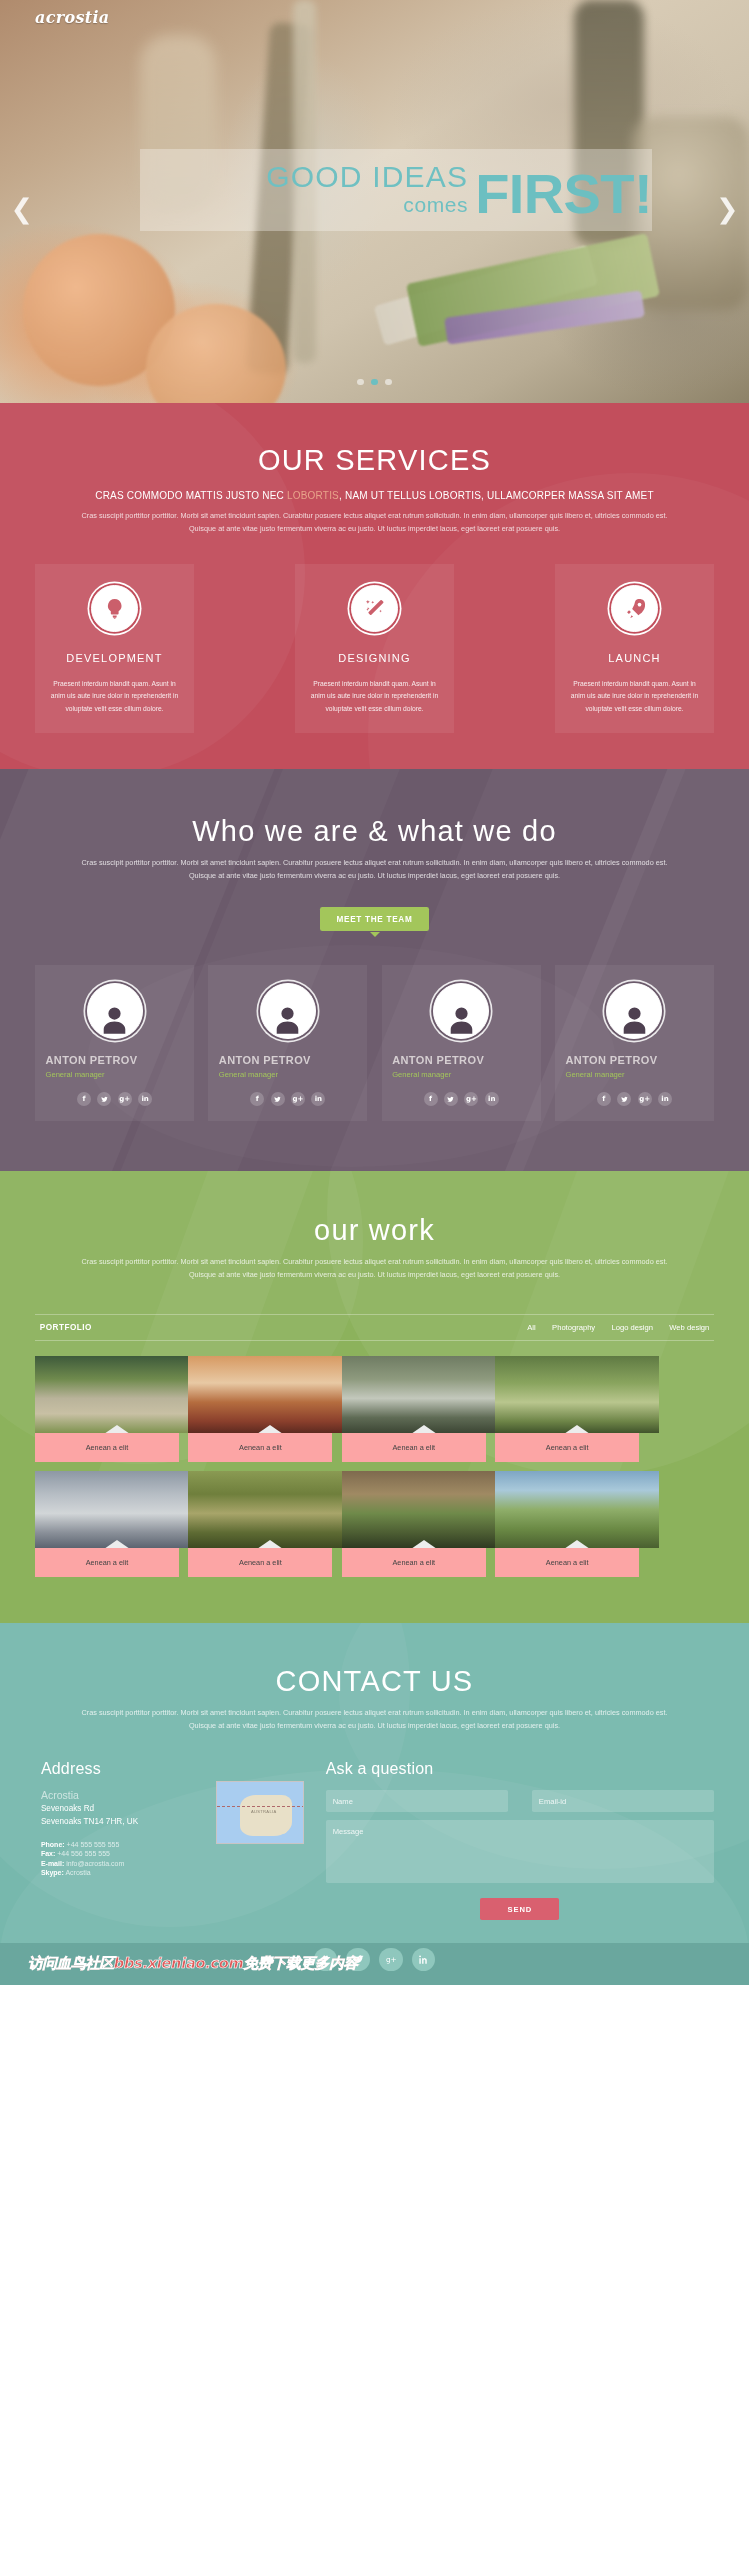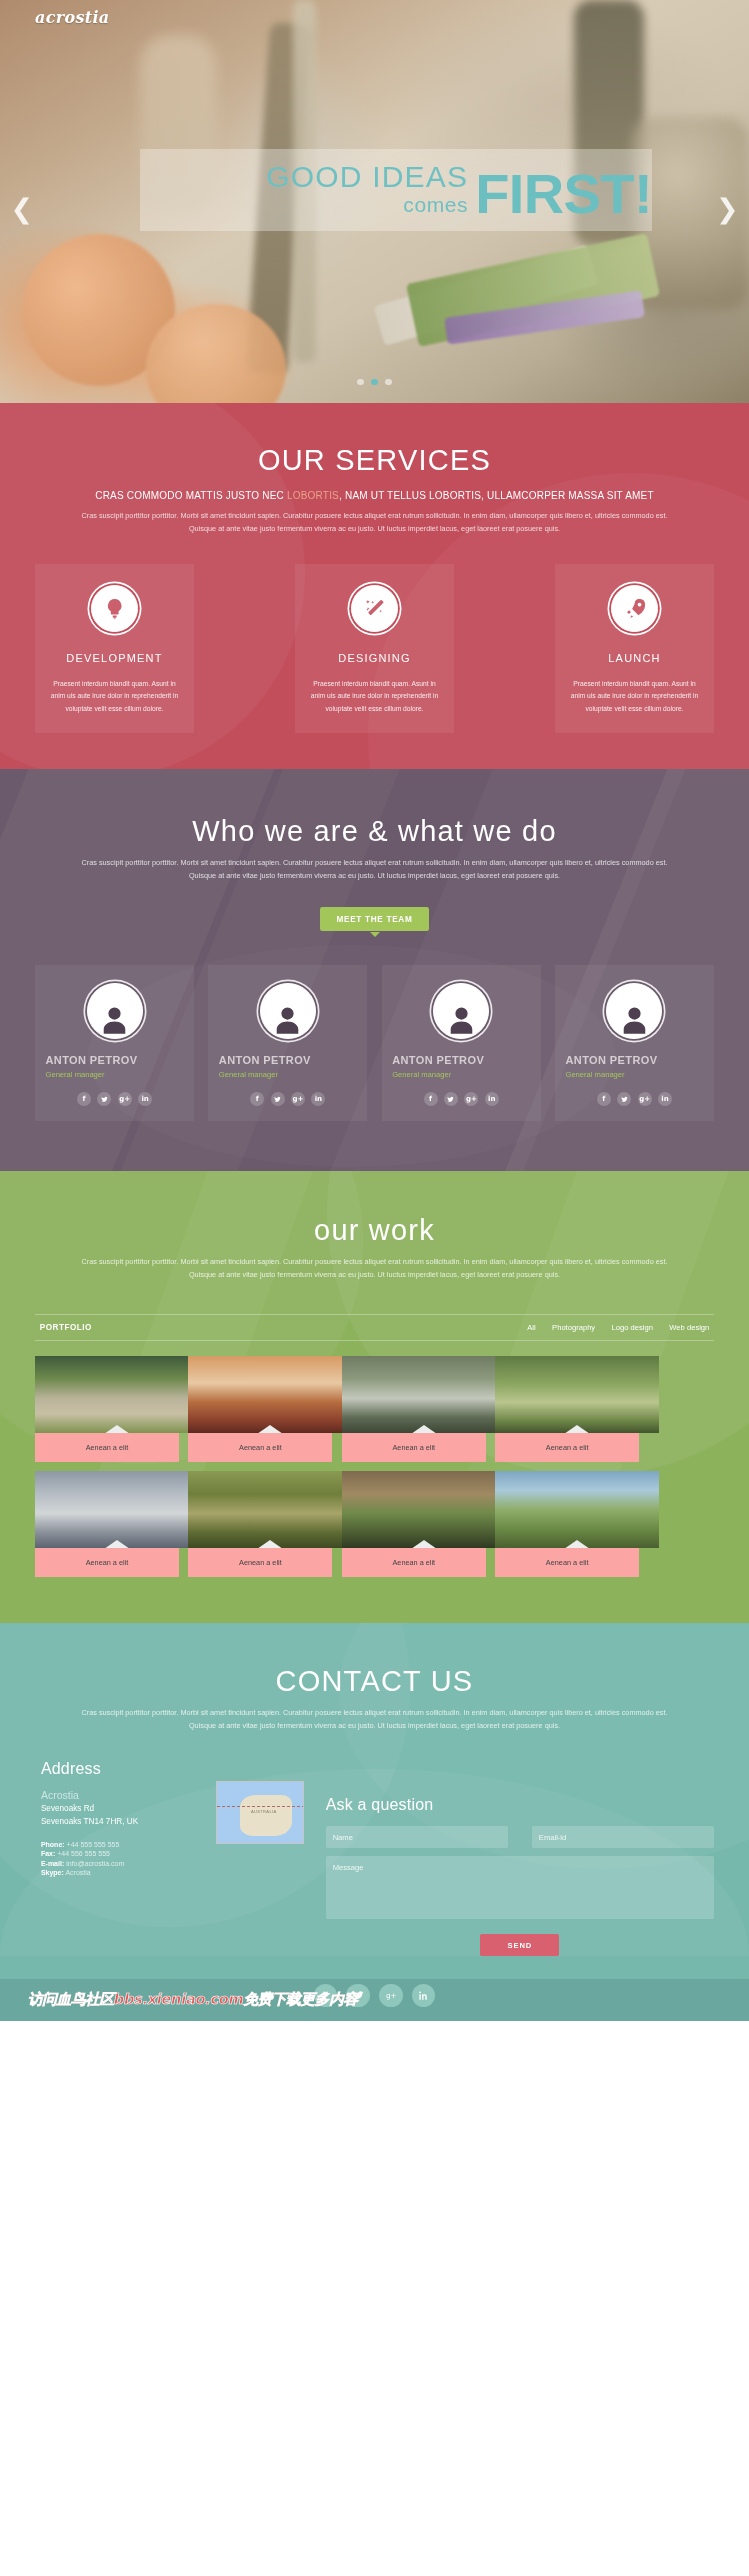--- a/index.html
+++ b/index.html
@@ -178,21 +178,21 @@
   .img-h { background:linear-gradient(180deg,#7ea6c4 0%,#a9c9da 25%,#8fae6a 50%,#6b8a45 75%,#4a6030 100%); }
 
   
   .contact { position:relative; background:#77b8ad; padding:42px 0 23.4px; overflow:hidden; }
   .contact::before { content:""; position:absolute; left:-70px; top:-176px; width:480px; height:480px; border-radius:50%; background:rgba(255,255,255,.05); }
   .contact::after { content:""; position:absolute; right:-117px; top:-105px; width:527px; height:351px; border-radius:50%; background:rgba(255,255,255,.045); }
   .cb { position:absolute; background:rgba(255,255,255,.05); }
   .cb1 { left:0; top:146px; width:749px; height:187px; border-radius:50% 50% 0 0 / 100% 100% 0 0; }
   .contact-cols { display:flex; margin-top:28px; position:relative; z-index:2; }
   .col-addr { width:304px; padding-left:5.9px; }
-  .col-form { width:424px; margin-left:11.7px;margin-top:36px; }
+  .col-form { width:424px; margin-left:11.7px; }
   .blk-title { color:#fff; font-size:16px; font-weight:300; letter-spacing:0.2px; }
   .addr-co { color:rgba(255,255,255,.62); font-size:10.5px; font-weight:300; margin-top:10.5px; }
   .addr-line { color:#fff; font-size:8.2px; font-weight:300; margin-top:3.5px; }
   .addr-meta { margin-top:15px; }
   .addr-meta div { font-size:7px; margin-top:2.3px; color:rgba(255,255,255,.92); }
   .addr-meta .k { color:#fff; font-weight:700; }
   .addr-meta .v { color:rgba(255,255,255,.72); }
   .map {
     position:absolute; left:181px; top:21px; width:88px; height:63px;
     border:1.2px solid #c9c4c4; background:#a9cdf0; overflow:hidden;

